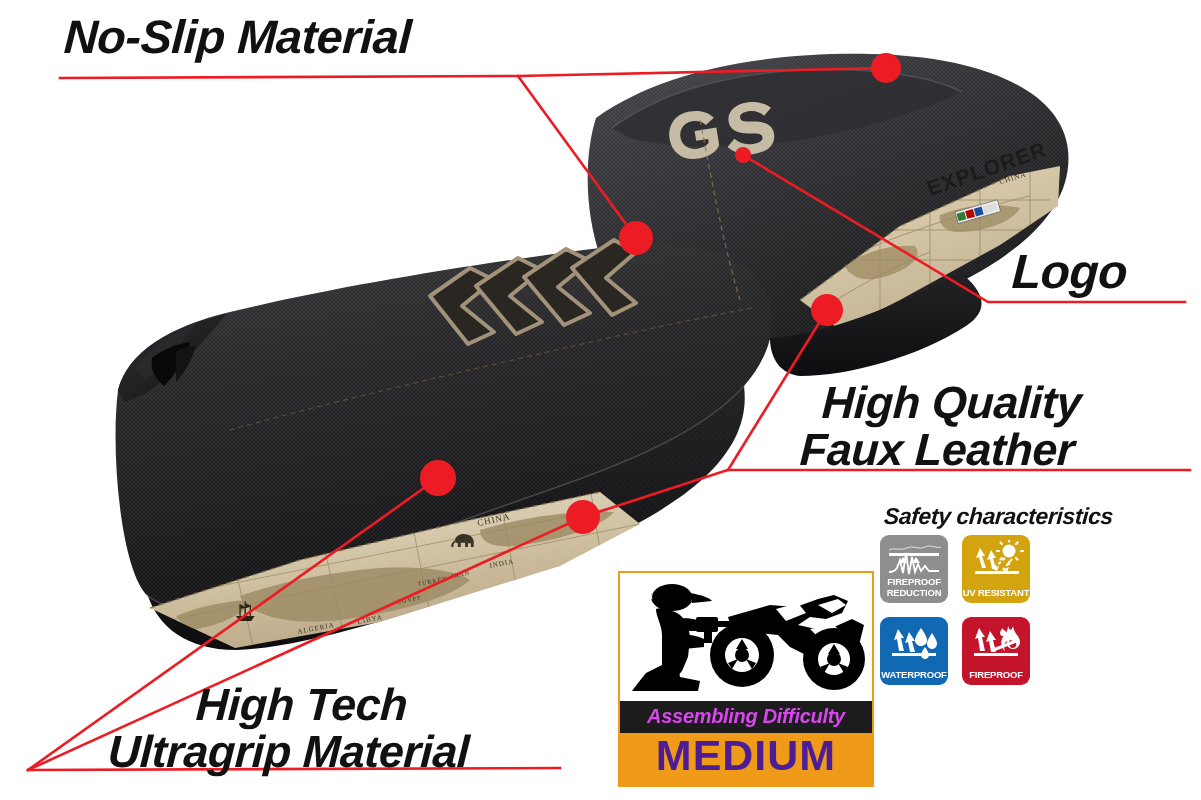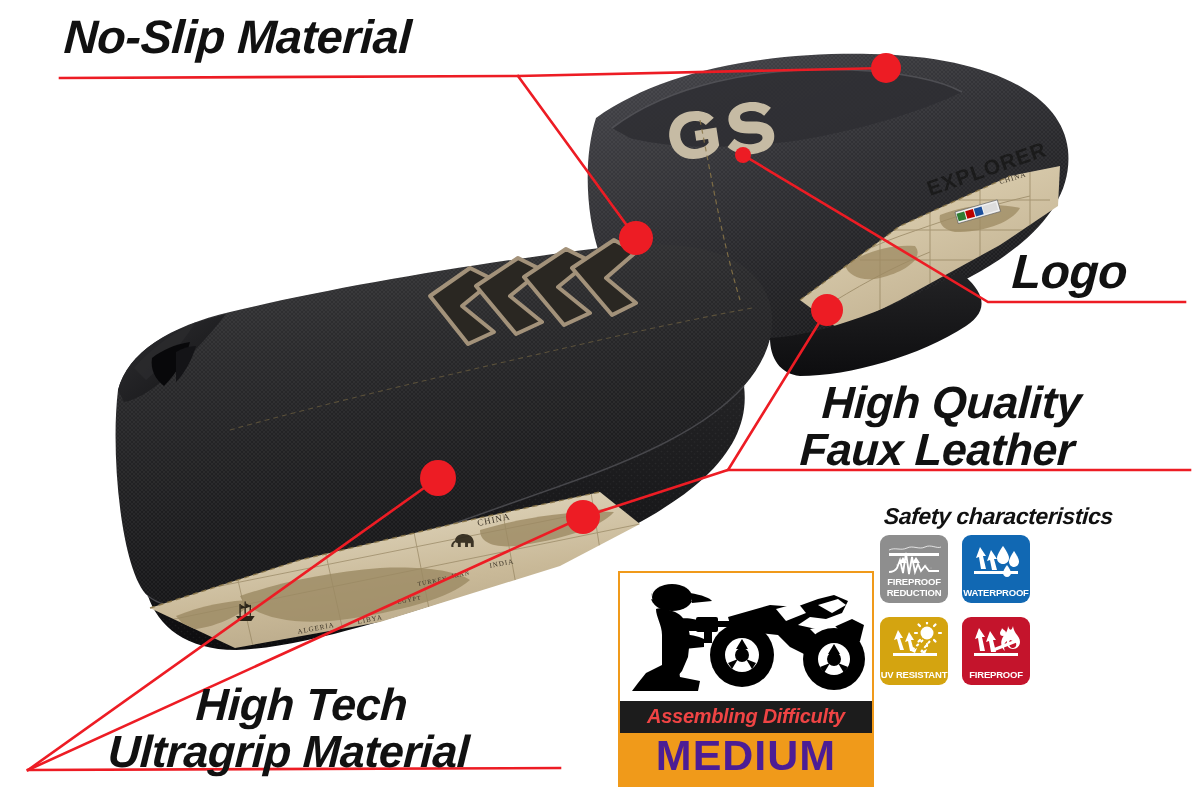--- a/index.html
+++ b/index.html
@@ -92,21 +92,21 @@
     border: 2px solid #F09A1A;
     background: #ffffff;
   }
   .diff-art {
     height: 128px;
     position: relative;
     background: #ffffff;
   }
   .diff-caption {
     background: #1c1c1c;
-    color: #ef4444;
+    color: #d946ef;
     text-align: center;
     font-family: "Liberation Sans", sans-serif;
     font-weight: bold;
     font-style: italic;
     font-size: 20px;
     padding: 4px 0 5px 0;
     letter-spacing: -0.3px;
   }
   .diff-level {
     background: #F09A1A;
@@ -438,40 +438,20 @@
               <circle cx="34" cy="27" r="0.6"></circle>
             <circle cx="41" cy="24" r="0.6"></circle>
               <circle cx="46" cy="27" r="0.5"></circle>
           </g>
         </svg>
       </div>
       <div class="tile-label">FIREPROOF
 REDUCTION</div>
     </div>
 
-    <div class="safety-tile" style="background:#1168B3;">
-      <div class="tile-art">
-        <svg width="58" height="40" viewBox="0 0 58 40">
-          <g fill="#ffffff">
-            <rect x="7" y="31" width="44" height="3"></rect>
-            <path d="M13 7 L19 16 L16 16 L19 29 L14 29 L12 17 L9 18 Z"></path>
-            <path d="M24 10 L30 19 L27 19 L30 30 L25 30 L23 20 L20 21 Z"></path>
-
-            <path d="M36 6 C36 6 42 14 42 18 C42 21.5 39.4 24 36 24
-                     C32.6 24 30 21.5 30 18 C30 14 36 6 36 6 Z"></path>
-            <path d="M47 11 C47 11 52 18 52 21.5 C52 24.6 49.8 27 47 27
-                     C44.2 27 42 24.6 42 21.5 C42 18 47 11 47 11 Z"></path>
-            <path d="M40 25 C40 25 44 30.5 44 33 C44 35.2 42.2 37 40 37
-                     C37.8 37 36 35.2 36 33 C36 30.5 40 25 40 25 Z"></path>
-          </g>
-        </svg>
-      </div>
-      <div class="tile-label">WATERPROOF</div>
-    </div>
-
     <div class="safety-tile" style="background:#D4A410;">
       <div class="tile-art">
         <svg width="58" height="40" viewBox="0 0 58 40">
           <g fill="#ffffff">
             <circle cx="42" cy="11" r="6.5"></circle>
             <g stroke="#ffffff" stroke-width="2.2" stroke-linecap="round">
               <path d="M42 1.5 L42 -0.5 M42 22 L42 24"></path>
               <path d="M32 11 L30 11 M54 11 L56 11"></path>
               <path d="M35 4 L33.5 2.5 M49 18 L50.5 19.5"></path>
               <path d="M49 4 L50.5 2.5 M35 18 L33.5 19.5"></path>
@@ -486,20 +466,40 @@
               <path d="M45 19 L36 30"></path>
             </g>
             <path d="M26 29 L32 26 L30 31 Z"></path>
             <path d="M36 30 L42 27 L40 32 Z"></path>
           </g>
         </svg>
       </div>
       <div class="tile-label">UV RESISTANT</div>
     </div>
 
+    <div class="safety-tile" style="background:#1168B3;">
+      <div class="tile-art">
+        <svg width="58" height="40" viewBox="0 0 58 40">
+          <g fill="#ffffff">
+            <rect x="7" y="31" width="44" height="3"></rect>
+            <path d="M13 7 L19 16 L16 16 L19 29 L14 29 L12 17 L9 18 Z"></path>
+            <path d="M24 10 L30 19 L27 19 L30 30 L25 30 L23 20 L20 21 Z"></path>
+
+            <path d="M36 6 C36 6 42 14 42 18 C42 21.5 39.4 24 36 24
+                     C32.6 24 30 21.5 30 18 C30 14 36 6 36 6 Z"></path>
+            <path d="M47 11 C47 11 52 18 52 21.5 C52 24.6 49.8 27 47 27
+                     C44.2 27 42 24.6 42 21.5 C42 18 47 11 47 11 Z"></path>
+            <path d="M40 25 C40 25 44 30.5 44 33 C44 35.2 42.2 37 40 37
+                     C37.8 37 36 35.2 36 33 C36 30.5 40 25 40 25 Z"></path>
+          </g>
+        </svg>
+      </div>
+      <div class="tile-label">WATERPROOF</div>
+    </div>
+
     <div class="safety-tile" style="background:#C4142C;">
       <div class="tile-art">
         <svg width="58" height="40" viewBox="0 0 58 40">
           <g fill="#ffffff">
             <rect x="7" y="31" width="44" height="3"></rect>
             <path d="M12 6 L18 15 L15 15 L18 29 L13 29 L11 16 L8 17 Z"></path>
             <path d="M23 9 L29 18 L26 18 L29 30 L24 30 L22 19 L19 20 Z"></path>
 
             <path d="M41 4 C41 10 37 12 35 17 C33 22 35 27 38 29
                      C36 25 37 21 40 19 C39 24 42 27 46 27

